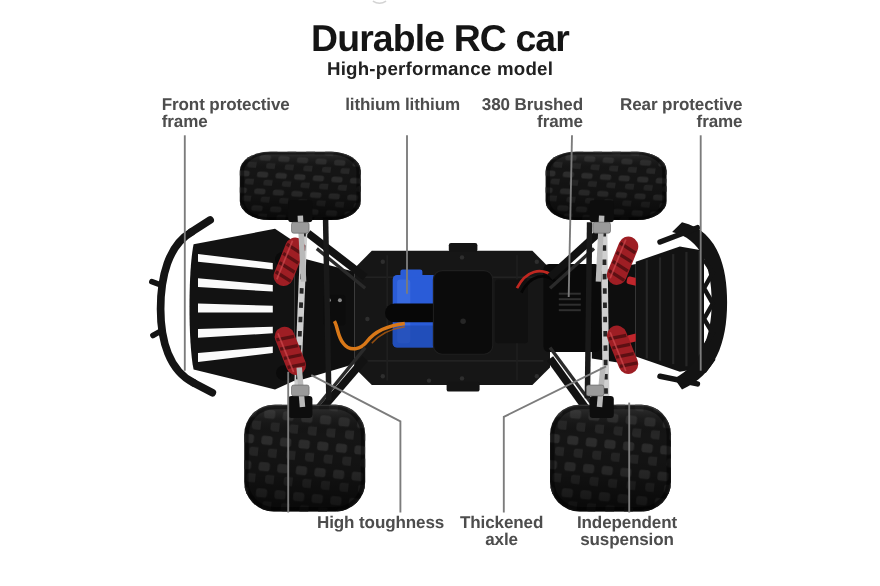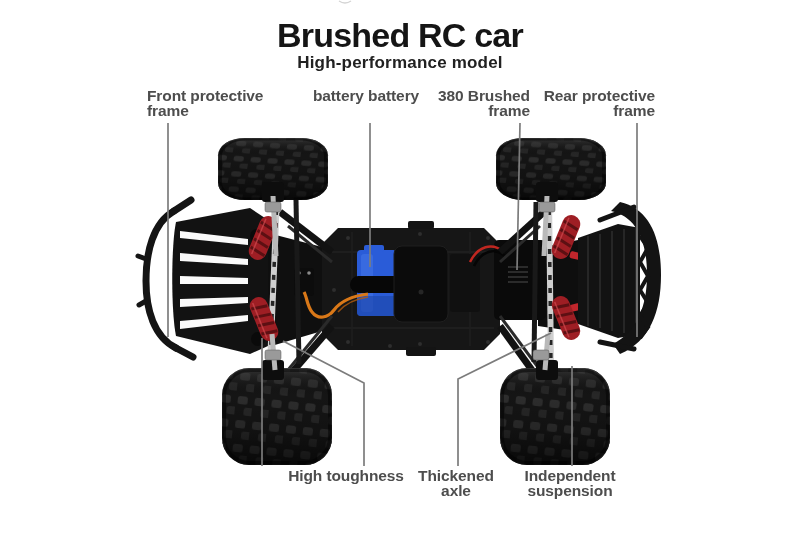--- a/index.html
+++ b/index.html
@@ -19,33 +19,33 @@
   .callout{
     position:absolute;font-size:15.5px;line-height:15px;font-weight:700;
     color:#4d4d4d;letter-spacing:-0.1px;white-space:nowrap;
   }
   .callout div{white-space:nowrap;}
   .t-left{text-align:left}.t-center{text-align:center}.t-right{text-align:right}
   
   .co-front   {left:147px;top:88px;width:135px;}
   .co-battery {left:296px;top:88px;width:140px;}
   .co-motor   {left:418px;top:88px;width:112px;}
-  .co-rear    {left:528px;top:88px;width:127px;}
+  .co-rear    {left:548px;top:88px;width:127px;}
   
   .co-tire    {left:150px;top:468px;width:123px;}
   .co-rod     {left:283px;top:468px;width:126px;}
   .co-axle    {left:410px;top:468px;width:92px;}
   .co-susp    {left:517px;top:468px;width:106px;}
 </style>
 </head>
 <body>
 
 <div class="stage">
 
-  <div class="page-title">Brushed RC car</div>
+  <div class="page-title">Durable RC car</div>
   <div class="page-subtitle">High-performance model</div>
 
   <svg class="car-svg" viewBox="0 0 800 533" xmlns="http://www.w3.org/2000/svg">
     <defs>
       <pattern id="tread" width="17" height="24" patternUnits="userSpaceOnUse" patternTransform="rotate(6)">
         <rect x="2" y="2" width="10" height="8" rx="2.5" fill="#2d2d2d"></rect>
         <rect x="9" y="13" width="10" height="8" rx="2.5" fill="#272727"></rect>
       </pattern>
       <linearGradient id="tireShade" x1="0" y1="0" x2="0" y2="1">
         <stop offset="0" stop-color="#5a5a5a" stop-opacity="0.45"></stop>
@@ -214,21 +214,21 @@
       <path d="M551,333 L458,379 V466"></path>
       <path d="M572,366 V466"></path>
     </g>
   </svg>
 
   <div class="callout co-front t-left">
     <div>Front protective</div>
     <div>frame</div>
   </div>
   <div class="callout co-battery t-center">
-    <div>battery battery</div>
+    <div>lithium lithium</div>
   </div>
   <div class="callout co-motor t-right">
     <div>380 Brushed</div>
     <div>frame</div>
   </div>
   <div class="callout co-rear t-right">
     <div>Rear protective</div>
     <div>frame</div>
   </div>
 

